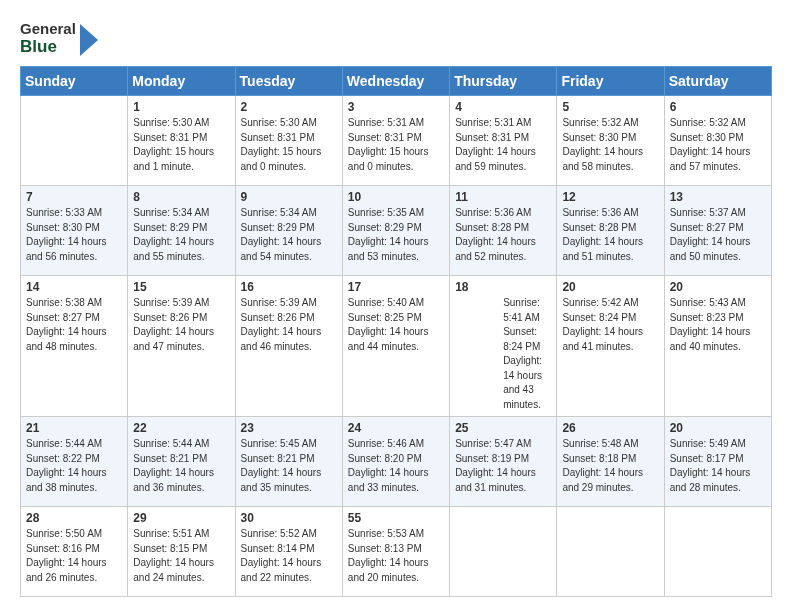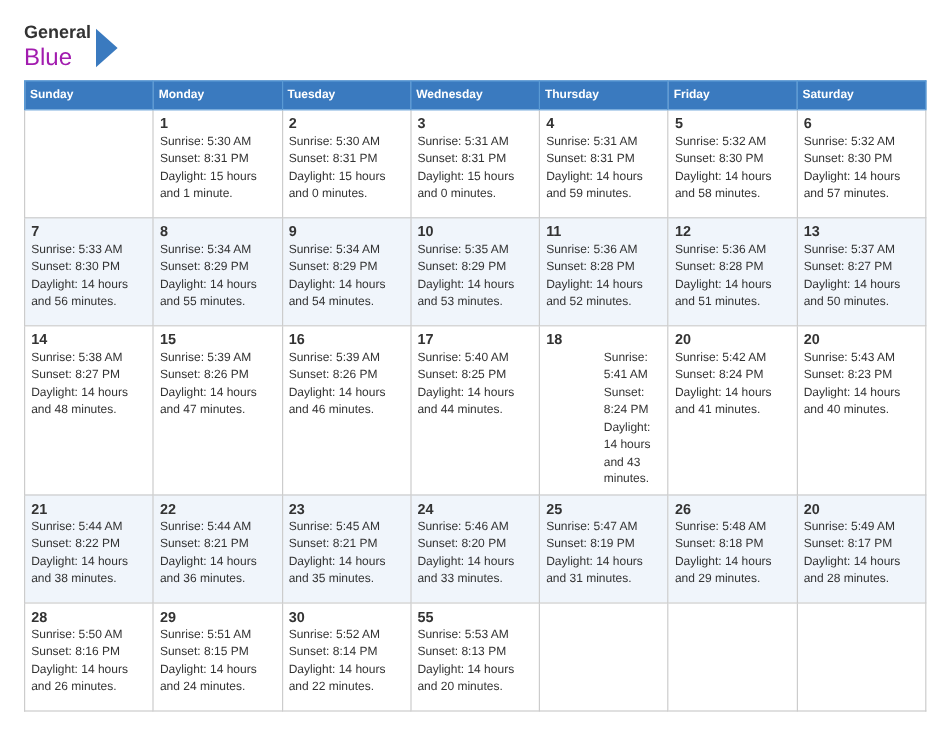--- a/index.html
+++ b/index.html
@@ -35,21 +35,21 @@
     }
     table {
       width: 100%;
       border-collapse: collapse;
       table-layout: fixed;
     }
     thead tr th {
       background-color: #3a7abf;
       color: #fff;
       padding: 6px 4px;
-      font-size: 10px;
+      font-size: 14px;
       text-align: left;
       border: 1px solid #5a9ad4;
     }
     tbody tr td {
       border: 1px solid #ccc;
       vertical-align: top;
       padding: 4px 5px;
       font-size: 10.5px;
       color: #333;
       min-height: 80px;
@@ -74,21 +74,21 @@
     }
   </style>
 </head>
 <body>
 
 <div class="header-area">
   <div class="logo">
     <div style="display:flex;align-items:center;gap:2px;">
       <div style="display:flex;flex-direction:column;line-height:1.1;">
         <span style="font-size:15px;font-weight:bold;color:#333;">General</span>
-        <span style="font-size:20px;font-weight:normal;color:#a21caf;">Blue</span>
+        <span style="font-size:17px;font-weight:bold;color:#14532d;">Blue</span>
       </div>
       <svg width="22" height="38" viewBox="0 0 22 38">
         <polygon points="2,36 20,20 2,4" fill="#3a7abf"></polygon>
       </svg>
     </div>
   </div>
   <div class="title-area">
     <div class="month-title"></div>
     <div class="location-title"></div>
   </div>

